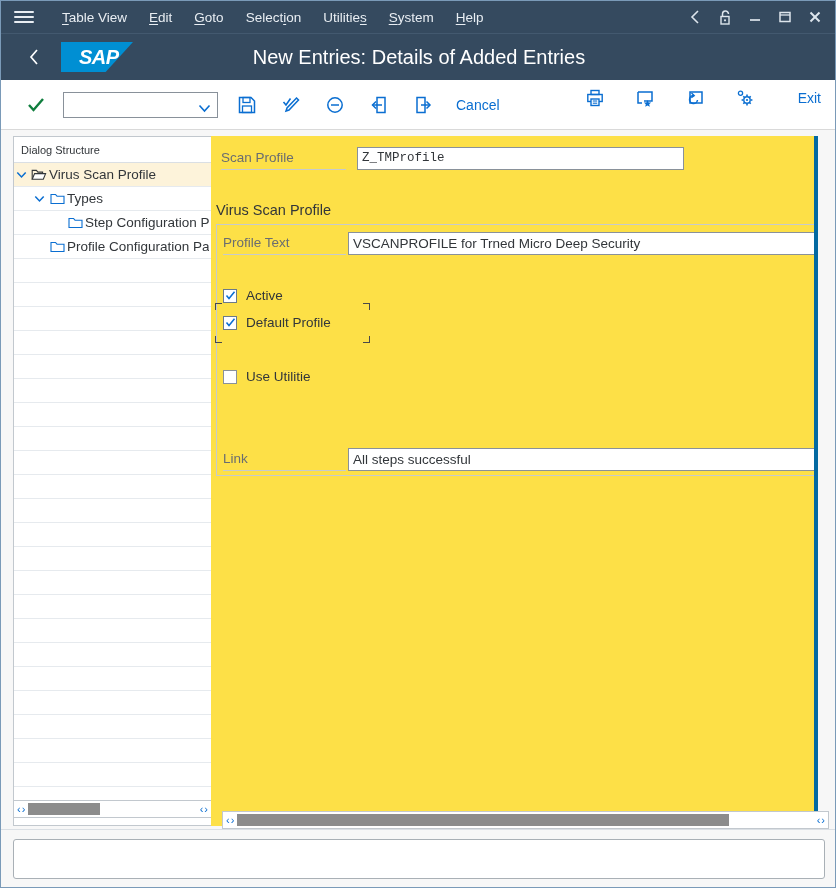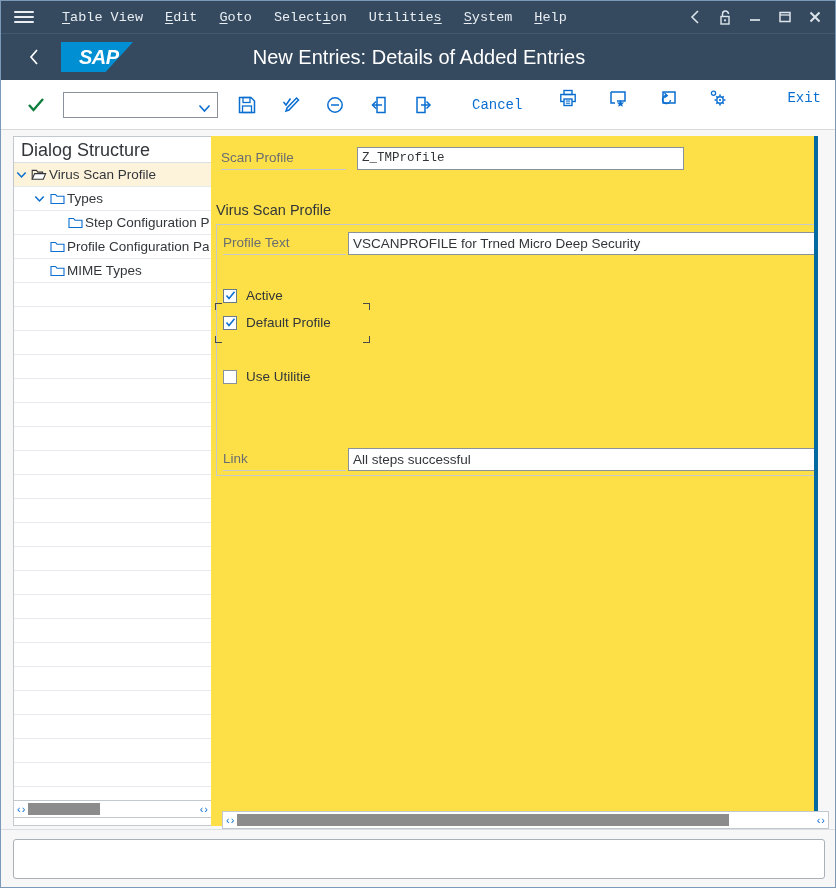--- a/index.html
+++ b/index.html
@@ -133,21 +133,21 @@
 
   .tb-icon {
     width: 30px; height: 30px;
     display: flex; align-items: center; justify-content: center;
     cursor: pointer;
     color: #0a6ed1;
   }
   .tb-gap-l { margin-left: 14px; }
   .tb-text {
     font-size: 14px; color: #0a6ed1; cursor: pointer;
-    padding: 4px 8px; margin-left: 26px; font-family: Liberation Mono, monospace;
+    padding: 4px 8px; margin-left: 10px;
   }
   .tb-right { position: absolute; right: 8px; top: 0; height: 35px;
               display: flex; align-items: center; gap: 20px; }
 
   
   .workarea {
     position: absolute; left: 0; top: 130px;
     width: 836px; height: 700px;
     background: #f7f7f7;
   }
@@ -156,21 +156,21 @@
   .treepanel {
     position: absolute; left: 12px; top: 5px;
     width: 199px; height: 690px;
     background: #ffffff;
     border: 1px solid #c2c8ce;
     overflow: hidden;
   }
   .tree-header {
     height: 26px; line-height: 26px;
     padding-left: 7px;
-    font-size: 18px; color: #32363a;
+    font-size: 11px; color: #32363a;
     border-bottom: 1px solid #dadfe4;
     background: #ffffff;
   }
   .tree-row {
     height: 24px;
     display: flex; align-items: center;
     border-bottom: 1px solid #e6eaee;
     font-size: 13.5px; color: #32363a;
     white-space: nowrap;
     cursor: pointer;
@@ -304,21 +304,21 @@
 <body>
 
 <div id="app">
 
   <div class="menubar">
     <div class="hamburger">
       <i></i>
         <i></i>
         <i></i>
     </div>
-    <div id="menu-items-host" style="display:flex;align-items:center;font-family:Liberation Mono, monospace;">
+    <div id="menu-items-host" style="display:flex;align-items:center;">
         <div class="menu-item"><u>T</u>able View</div>
         <div class="menu-item"><u>E</u>dit</div>
         <div class="menu-item"><u>G</u>oto</div>
         <div class="menu-item">Select<u>i</u>on</div>
         <div class="menu-item">Utilitie<u>s</u></div>
         <div class="menu-item"><u>S</u>ystem</div>
         <div class="menu-item"><u>H</u>elp</div>
       </div>
 
     <div class="winctrls">
@@ -512,30 +512,20 @@
           <div class="tree-row">
             <span style="display:inline-block;width:18px;flex:0 0 auto;"></span>
             <span class="twisty"></span>
             <span class="folder">
               <svg width="15" height="13" viewBox="0 0 15 13">
                 <path d="M1 11.5 V2.5 H5.5 L7 4.2 H14 V11.5 Z" fill="#ffffff" stroke="#0a6ed1" stroke-width="1.1"></path>
               </svg>
             </span>
             <span class="lbl">Profile Configuration Parameters</span>
           </div>
-          <div class="tree-row">
-            <span style="display:inline-block;width:18px;flex:0 0 auto;"></span>
-            <span class="twisty"></span>
-            <span class="folder">
-              <svg width="15" height="13" viewBox="0 0 15 13">
-                <path d="M1 11.5 V2.5 H5.5 L7 4.2 H14 V11.5 Z" fill="#ffffff" stroke="#0a6ed1" stroke-width="1.1"></path>
-              </svg>
-            </span>
-            <span class="lbl">MIME Types</span>
-          </div>
           <div class="tree-row blank">&nbsp;</div>
           <div class="tree-row blank">&nbsp;</div>
           <div class="tree-row blank">&nbsp;</div>
           <div class="tree-row blank">&nbsp;</div>
           <div class="tree-row blank">&nbsp;</div>
           <div class="tree-row blank">&nbsp;</div>
           <div class="tree-row blank">&nbsp;</div>
           <div class="tree-row blank">&nbsp;</div>
           <div class="tree-row blank">&nbsp;</div>
           <div class="tree-row blank">&nbsp;</div>

